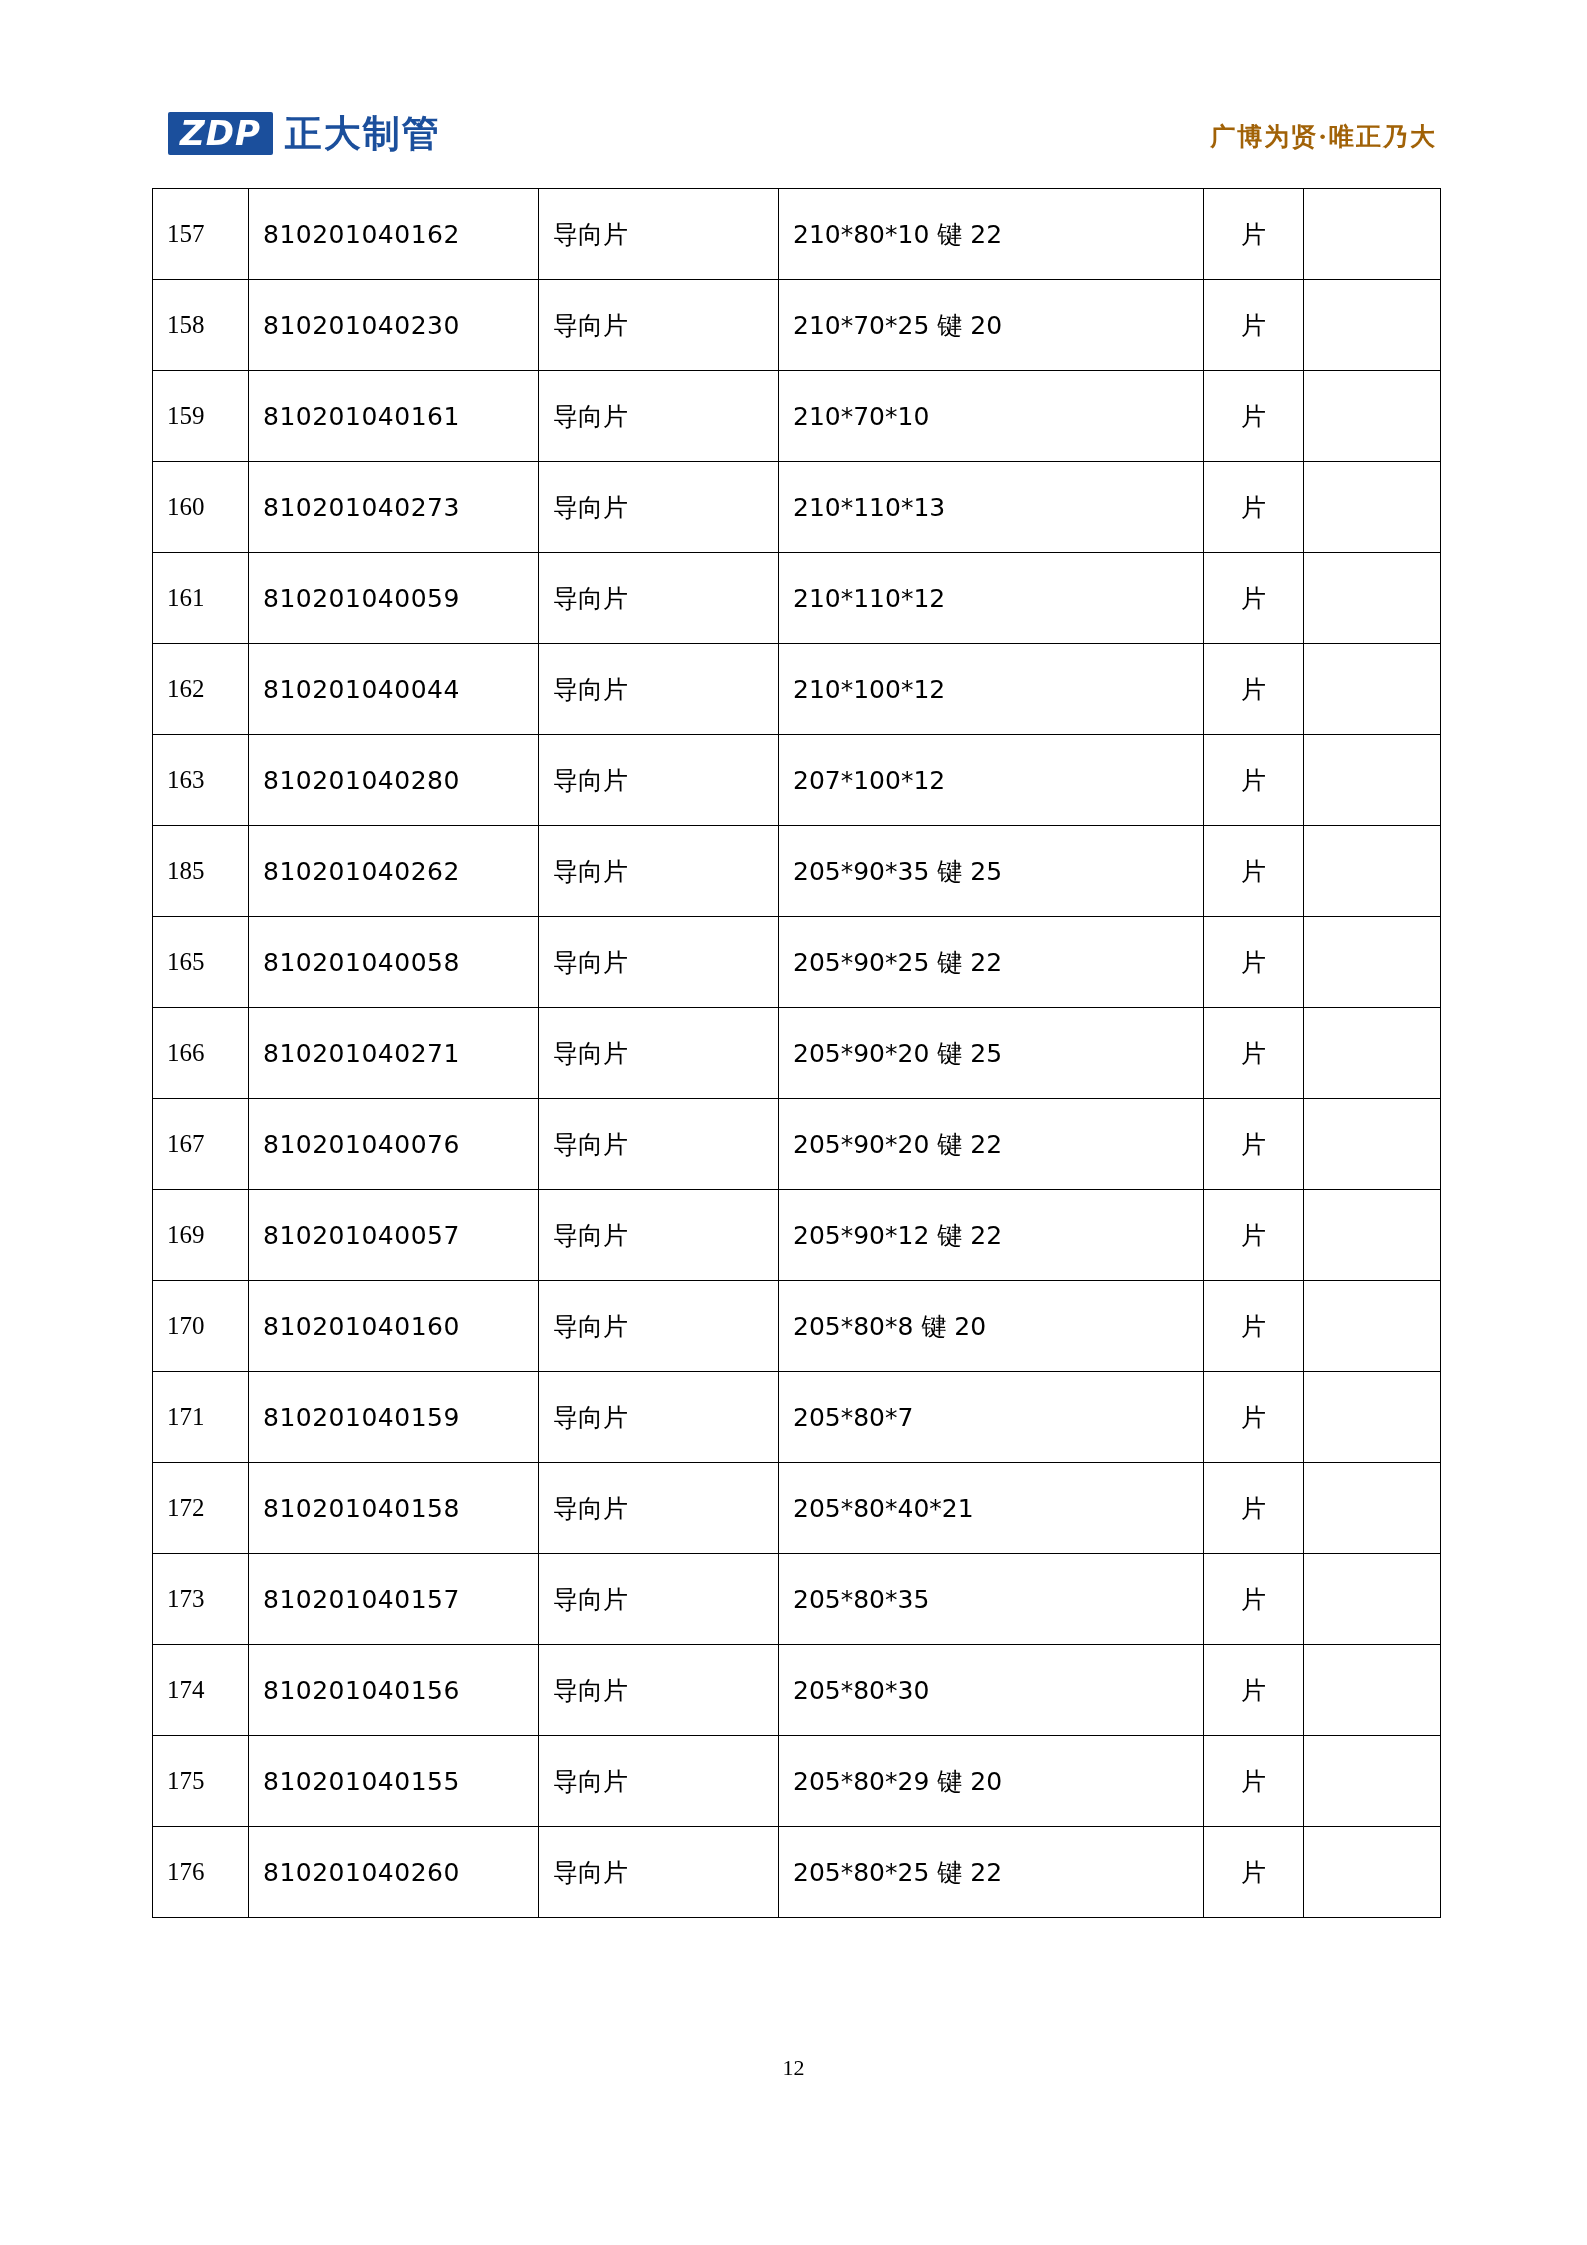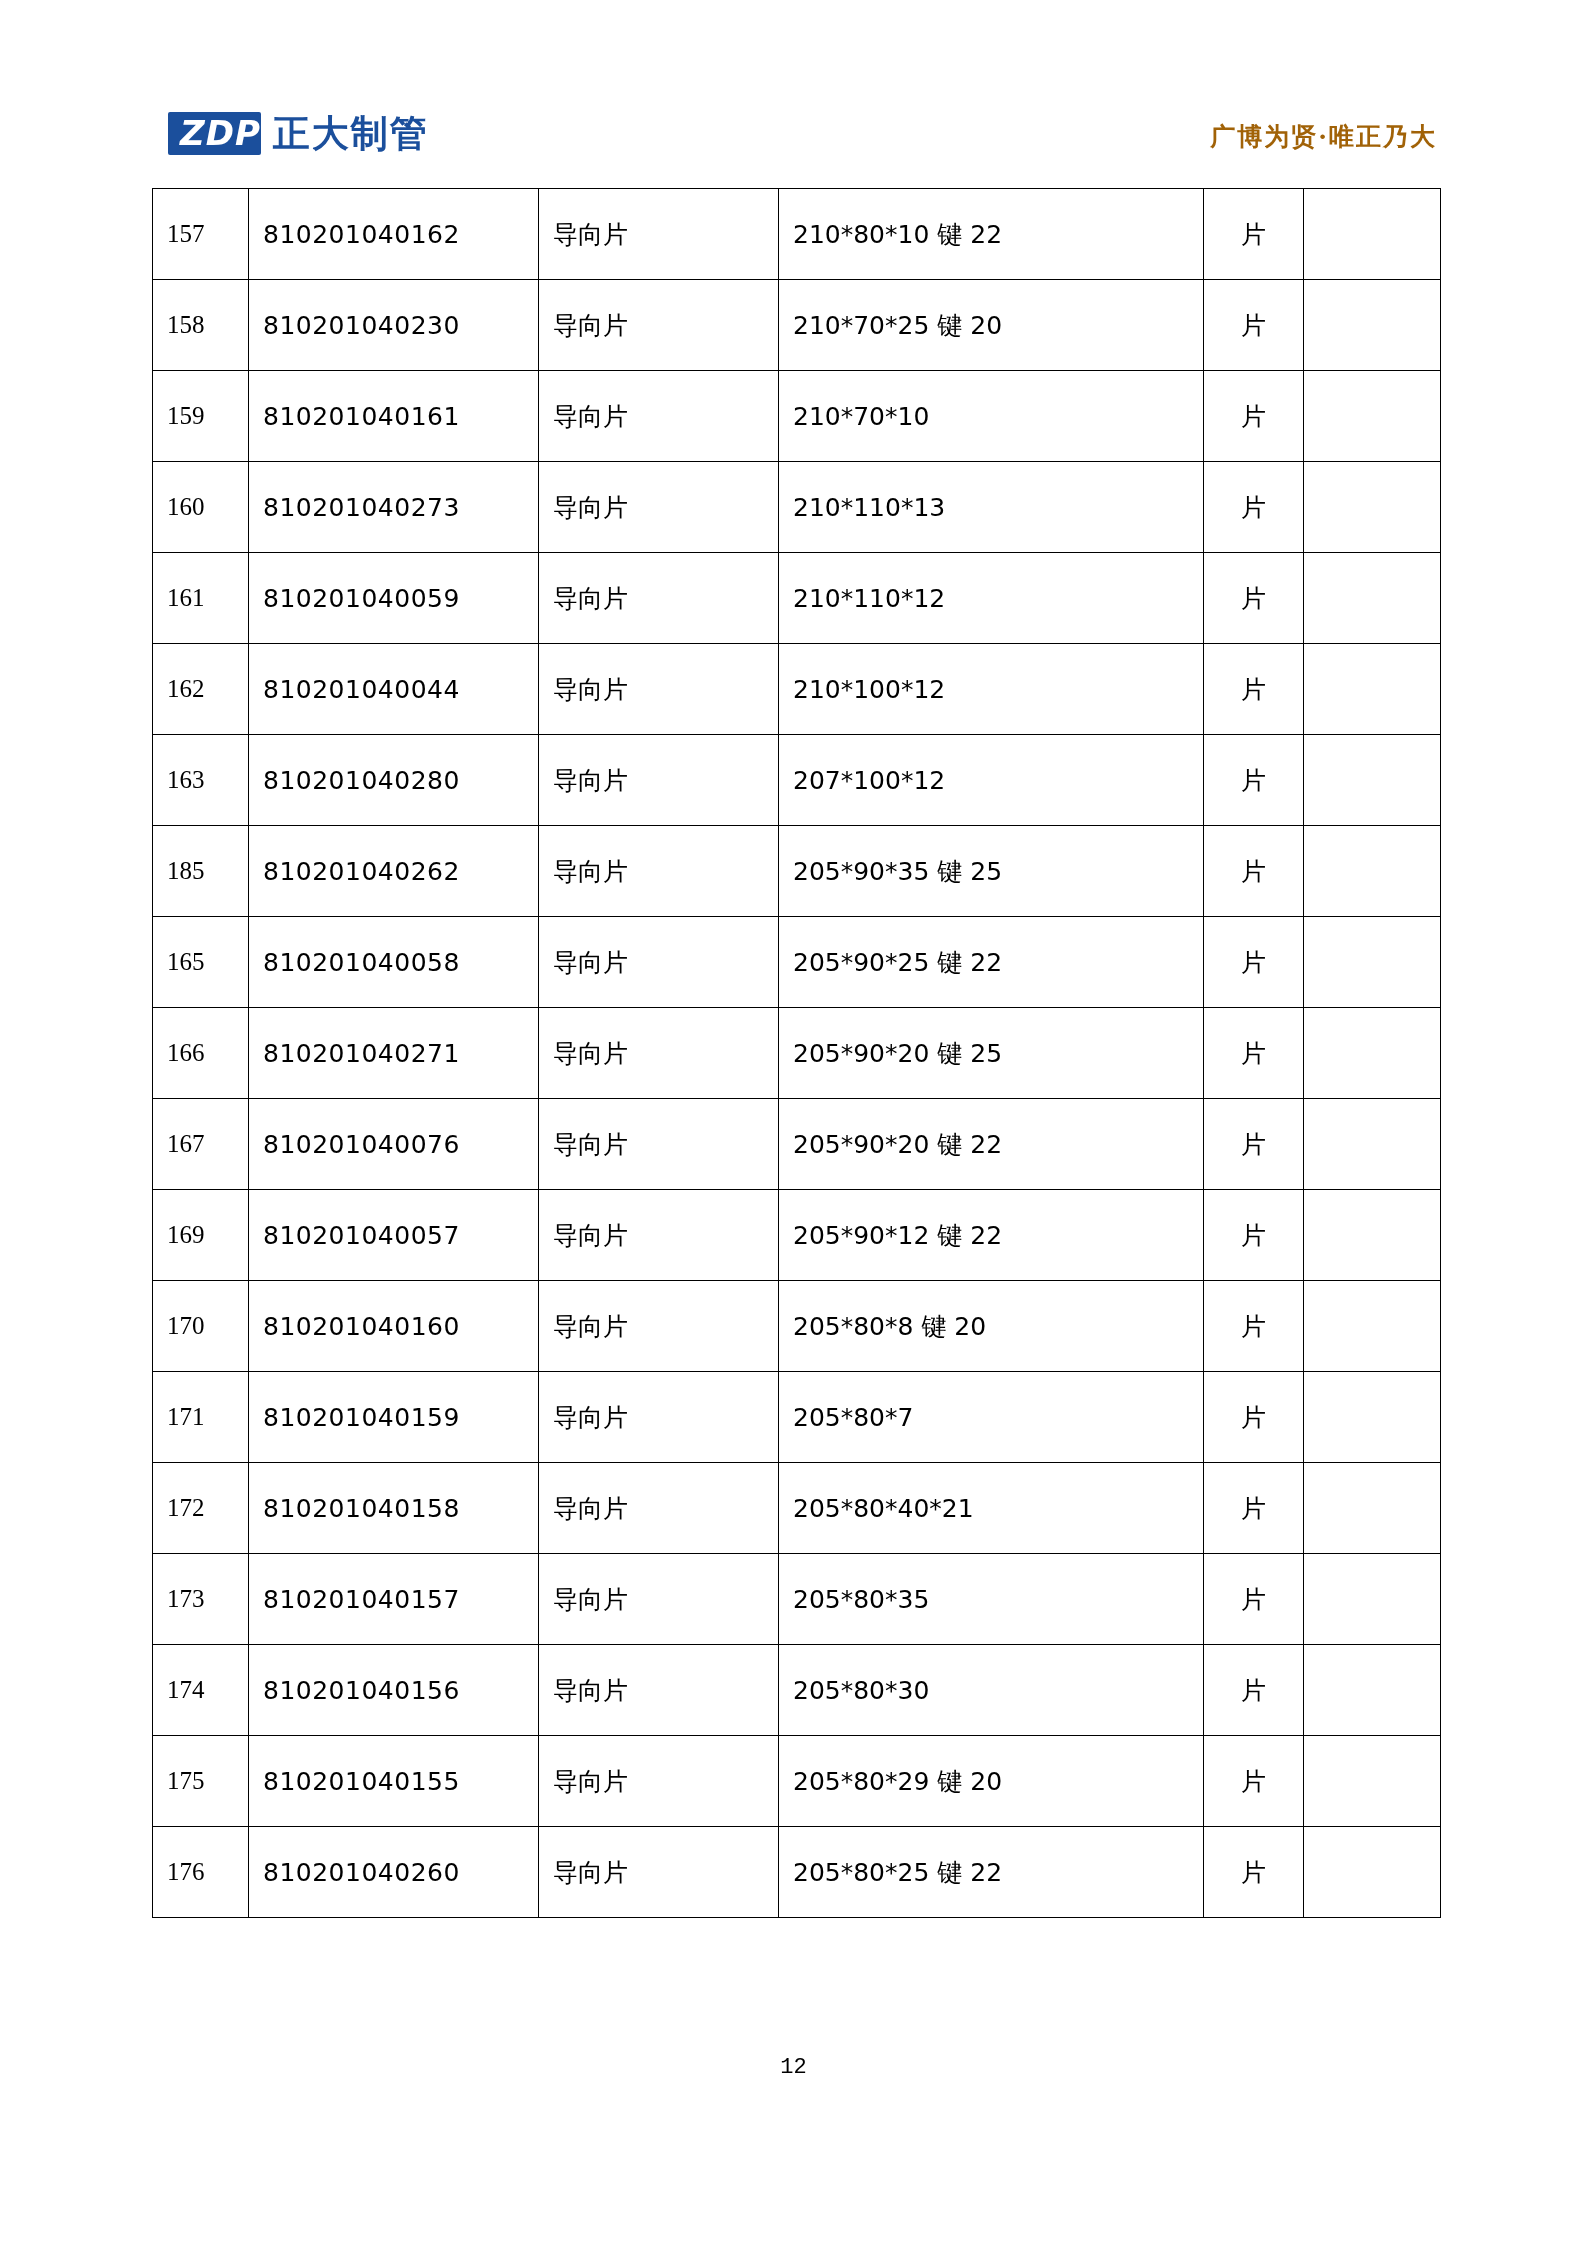--- a/index.html
+++ b/index.html
@@ -40,21 +40,21 @@
   }
   .logo-mark {
     display: inline-block;
     background: #1b4f9c;
     color: #ffffff;
     font-family: "DejaVu Sans", sans-serif;
     font-weight: bold;
     font-style: italic;
     font-size: 34px;
     letter-spacing: 1px;
-    padding: 4px 0 5px 12px;
+    padding: 4px 12px 5px 12px;
     line-height: 1;
     border-radius: 2px;
   }
   .logo-text {
     font-family: "DejaVu Sans", sans-serif;
     font-weight: bold;
     font-size: 37px;
     color: #1b4f9c;
     letter-spacing: 2px;
     line-height: 1;
@@ -123,21 +123,21 @@
   }
   td.qty { }
 
   
   .page-number {
     position: absolute;
     top: 2055px;
     left: 0;
     width: 1587px;
     text-align: center;
-    font-family: Liberation Mono, monospace;
+    font-family: Liberation Serif, serif;
     font-size: 22px;
     color: #000000;
   }
 </style>
 </head>
 <body>
 
 <div class="page">
 
   <div class="header">

